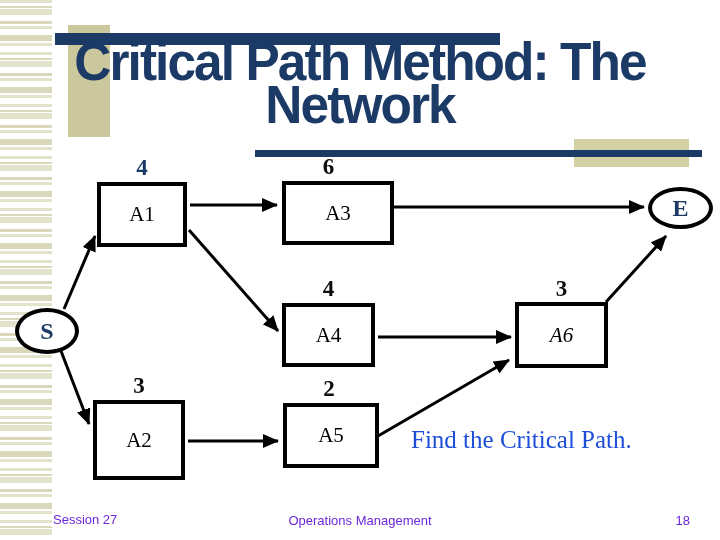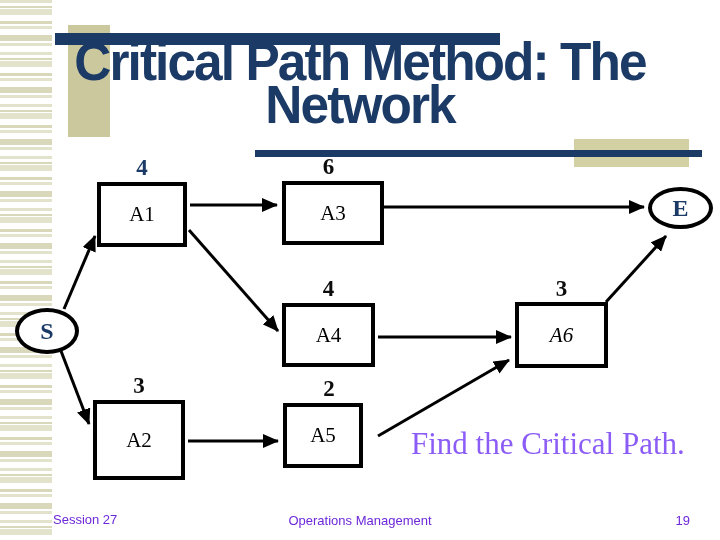--- a/index.html
+++ b/index.html
@@ -38,23 +38,23 @@
   }
   
   .edges-svg{position:absolute;left:0;top:0;width:720px;height:540px;z-index:4;}
   .node{
     position:absolute;background:#ffffff;border:4px solid #000000;z-index:5;
     display:flex;align-items:center;justify-content:center;box-sizing:border-box;
     font-family:"Liberation Serif",serif;font-size:21px;color:#000000;
   }
   #nA1{left:97px;top:182px;width:90px;height:65px;}
   #nA2{left:93px;top:400px;width:92px;height:80px;}
-  #nA3{left:282px;top:181px;width:102px;height:64px;}
+  #nA3{left:282px;top:181px;width:112px;height:64px;}
   #nA4{left:282px;top:303px;width:93px;height:64px;justify-content:center;}
-  #nA5{left:283px;top:403px;width:80px;height:65px;justify-content:center;}
+  #nA5{left:283px;top:403px;width:96px;height:65px;justify-content:center;}
   #nA6{left:515px;top:302px;width:93px;height:66px;font-style:italic;}
   .terminal{
     position:absolute;background:#ffffff;border:4px solid #000000;border-radius:50%;z-index:5;
     display:flex;align-items:center;justify-content:center;box-sizing:border-box;
     font-family:"Liberation Serif",serif;font-weight:bold;font-size:24px;color:#1b3a66;
   }
   #nS{left:15px;top:308px;width:64px;height:46px;}
   #nE{left:648px;top:187px;width:65px;height:42px;}
   .dur{
     position:absolute;z-index:5;text-align:center;
@@ -62,21 +62,21 @@
   }
   .dur.navy{color:#1b3a66;}
   #dA1{left:97px;top:155px;width:90px;}
   #dA2{left:93px;top:373px;width:92px;}
   #dA3{left:282px;top:154px;width:93px;}
   #dA4{left:282px;top:276px;width:93px;}
   #dA5{left:283px;top:376px;width:92px;}
   #dA6{left:515px;top:276px;width:93px;}
   .prompt{
     position:absolute;left:411px;top:426px;z-index:5;
-    font-family:"Liberation Serif",serif;font-size:31px;color:#8b5cf6;white-space:nowrap;
+    font-family:"Liberation Serif",serif;font-size:25px;color:#1d4ed8;white-space:nowrap;
   }
   .footer-text{position:absolute;z-index:5;font-size:13px;color:#6d28d9;letter-spacing:0px;}
   .footer-left{left:53px;top:512px;}
   .footer-center{left:0;right:0;top:513px;text-align:center;}
   .footer-right{right:30px;top:513px;}
 </style>
 </head>
 <body>
 
 <div class="stripes"></div>
@@ -137,13 +137,13 @@
   <span>A5</span>
 </div>
 <div class="node" id="nA6">
   <span>A6</span>
 </div>
 
 <div class="prompt">Find the Critical Path.</div>
 
 <span class="footer-text footer-left">Session 27</span>
 <span class="footer-text footer-center">Operations Management</span>
-<span class="footer-text footer-right">19</span>
+<span class="footer-text footer-right">18</span>
 
 </body></html>

